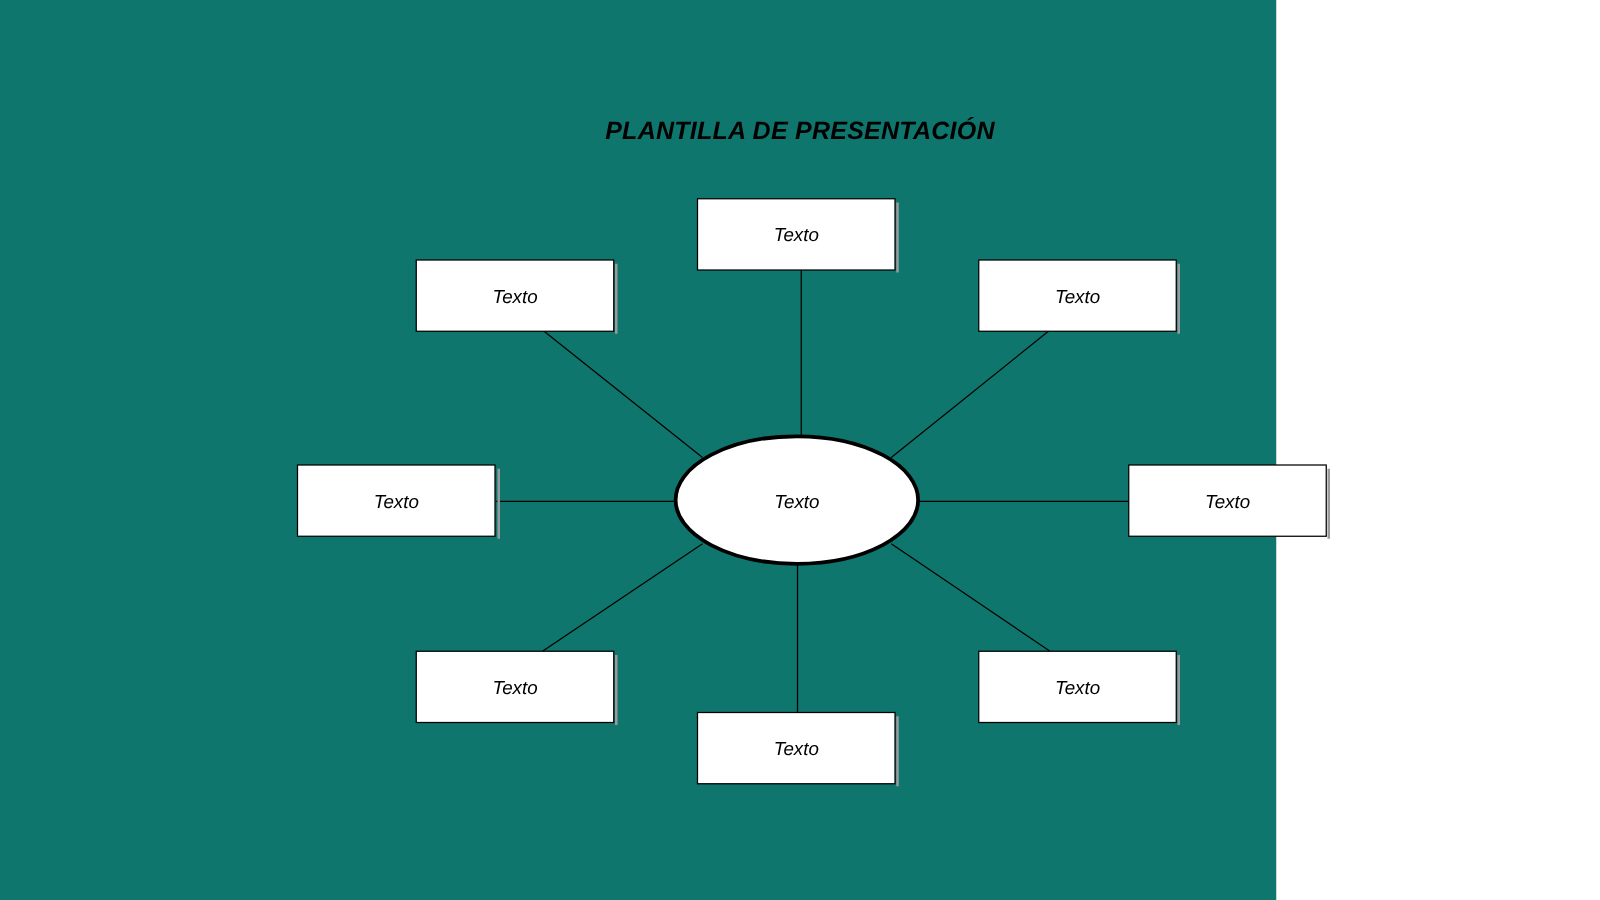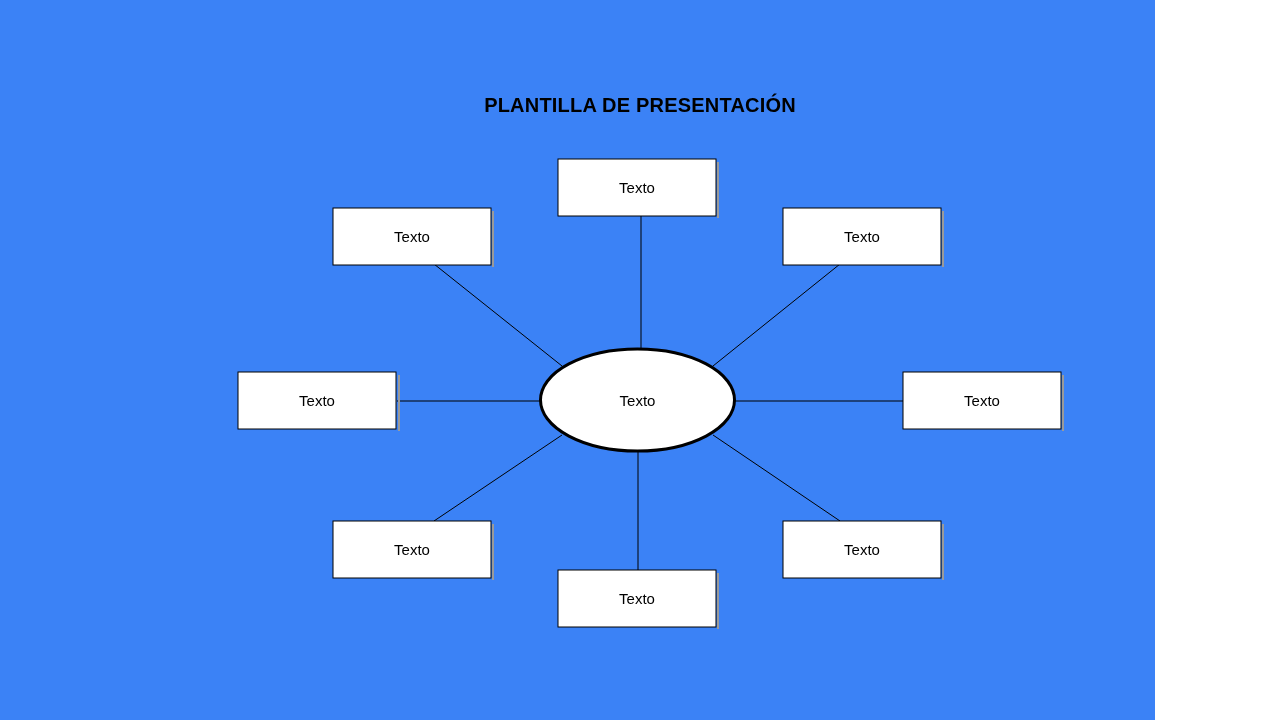--- a/index.html
+++ b/index.html
@@ -9,23 +9,24 @@
   }
   body {
     width: 1280px;
     height: 720px;
     overflow: hidden;
     font-family: "Liberation Sans", sans-serif;
     color: #000000;
   }
   #slide {
     position: relative;
-    width: 1155px;
+    width: 1021px;
     height: 720px;
-    background: #3b82f6;
+    background: #0f766e;
+    font-style: italic;
   }
   #slide-title {
     position: absolute;
     left: 0;
     top: 92px;
     width: 1280px;
     text-align: center;
     font-size: 20px;
     font-weight: bold;
     letter-spacing: 0.2px;

